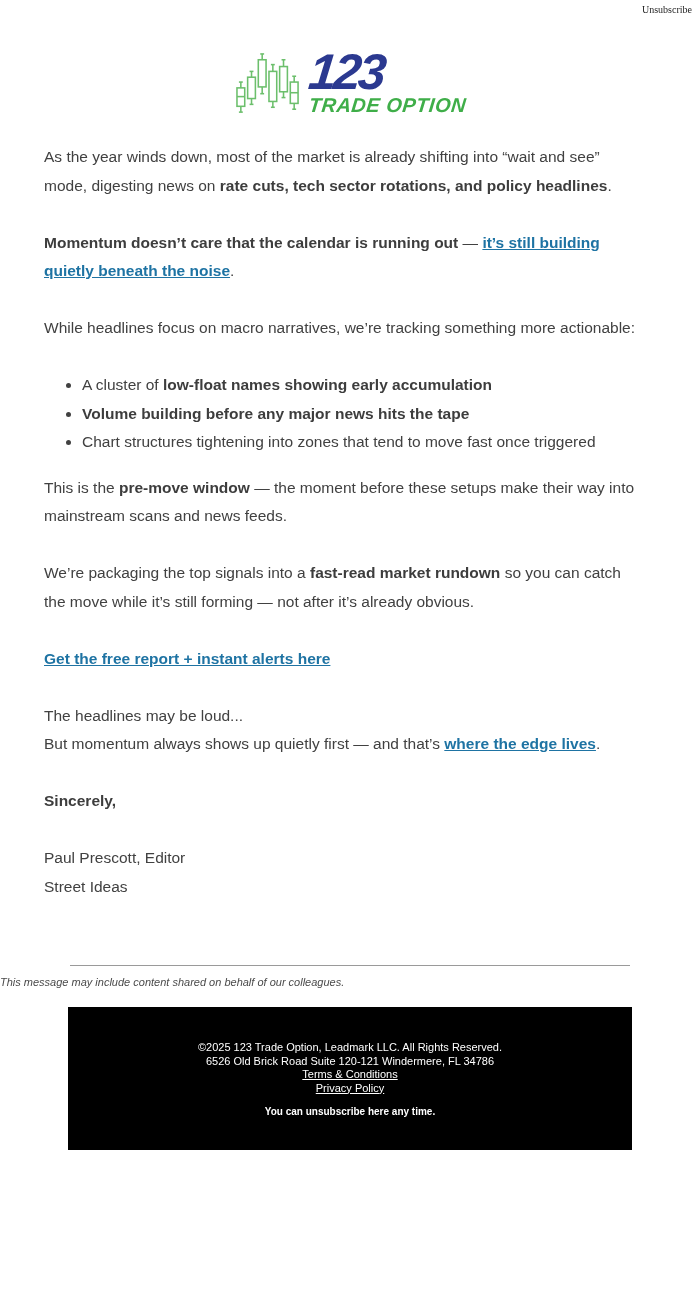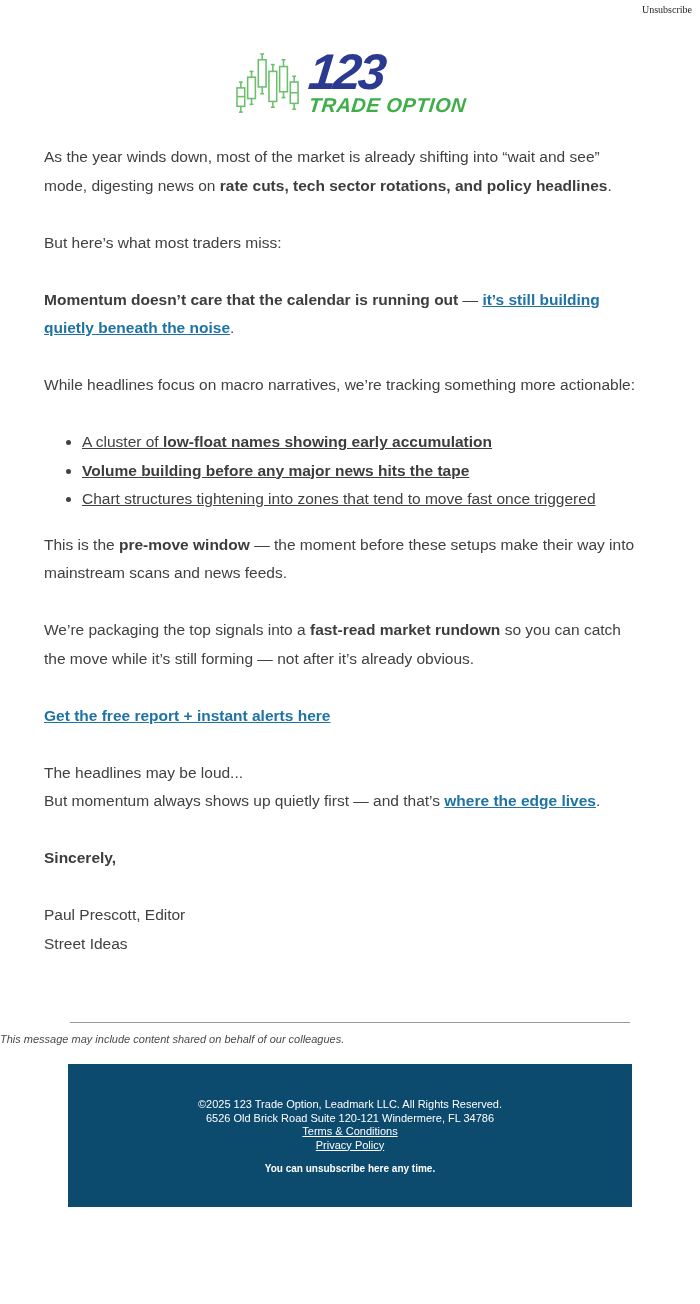--- a/index.html
+++ b/index.html
@@ -63,41 +63,40 @@
   .content b { font-weight: bold; color: #3d3d3d; }
   a.body-link {
     color: #1e73a3;
     font-weight: bold;
     text-decoration: underline;
     cursor: pointer;
   }
   ul.bullet-list {
     margin: 11px 0 17px 0;
     padding-left: 38px;
-    text-decoration: underline;
   }
   ul.bullet-list li { line-height: 28.5px; }
   .cta-wrap { margin: 0 0 28.5px 0; }
   .signature-block { }
   .divider {
     border: none;
     border-top: 1px solid #9a9a9a;
     margin: 64px 70px 0 70px;
   }
   .disclaimer {
     margin-top: 9px;
     text-align: left;
     font-style: italic;
     font-size: 11px;
     line-height: 15px;
     color: #4a4a4a;
   }
   .footer-box {
     margin: 17px 68px 0 68px;
-    background: #0c4a6e;
+    background: #000000;
     color: #ffffff;
     text-align: center;
     padding: 34px 20px 33px 20px;
     font-size: 11px;
     line-height: 13.5px;
     height: 143px;
   }
   .footer-box .f-line { display: block; }
   a.footer-link {
     display: block;
@@ -156,21 +155,20 @@
     <div class="logo-text">
       <div class="logo-number">123</div>
       <div class="logo-name">TRADE OPTION</div>
     </div>
   </div>
 
   <div class="content">
 
     <p><span>As the year winds down, most of the market is already shifting into “wait and see” mode, digesting news on </span><b>rate cuts, tech sector rotations, and policy headlines</b><span>.</span></p>
 
-    <p>But here’s what most traders miss:</p>
 
     <p><b>Momentum doesn’t care that the calendar is running out</b><span> — </span><a class="body-link">it’s still building quietly beneath the noise</a><span>.</span></p>
 
     <p>While headlines focus on macro narratives, we’re tracking something more actionable:</p>
 
     <ul class="bullet-list">
       <li><span>A cluster of </span><b>low-float names showing early accumulation</b><span></span></li>
       <li><span></span><b>Volume building before any major news hits the tape</b><span></span></li>
       <li><span>Chart structures tightening into zones that tend to move fast once triggered</span><b></b><span></span></li>
     </ul>

